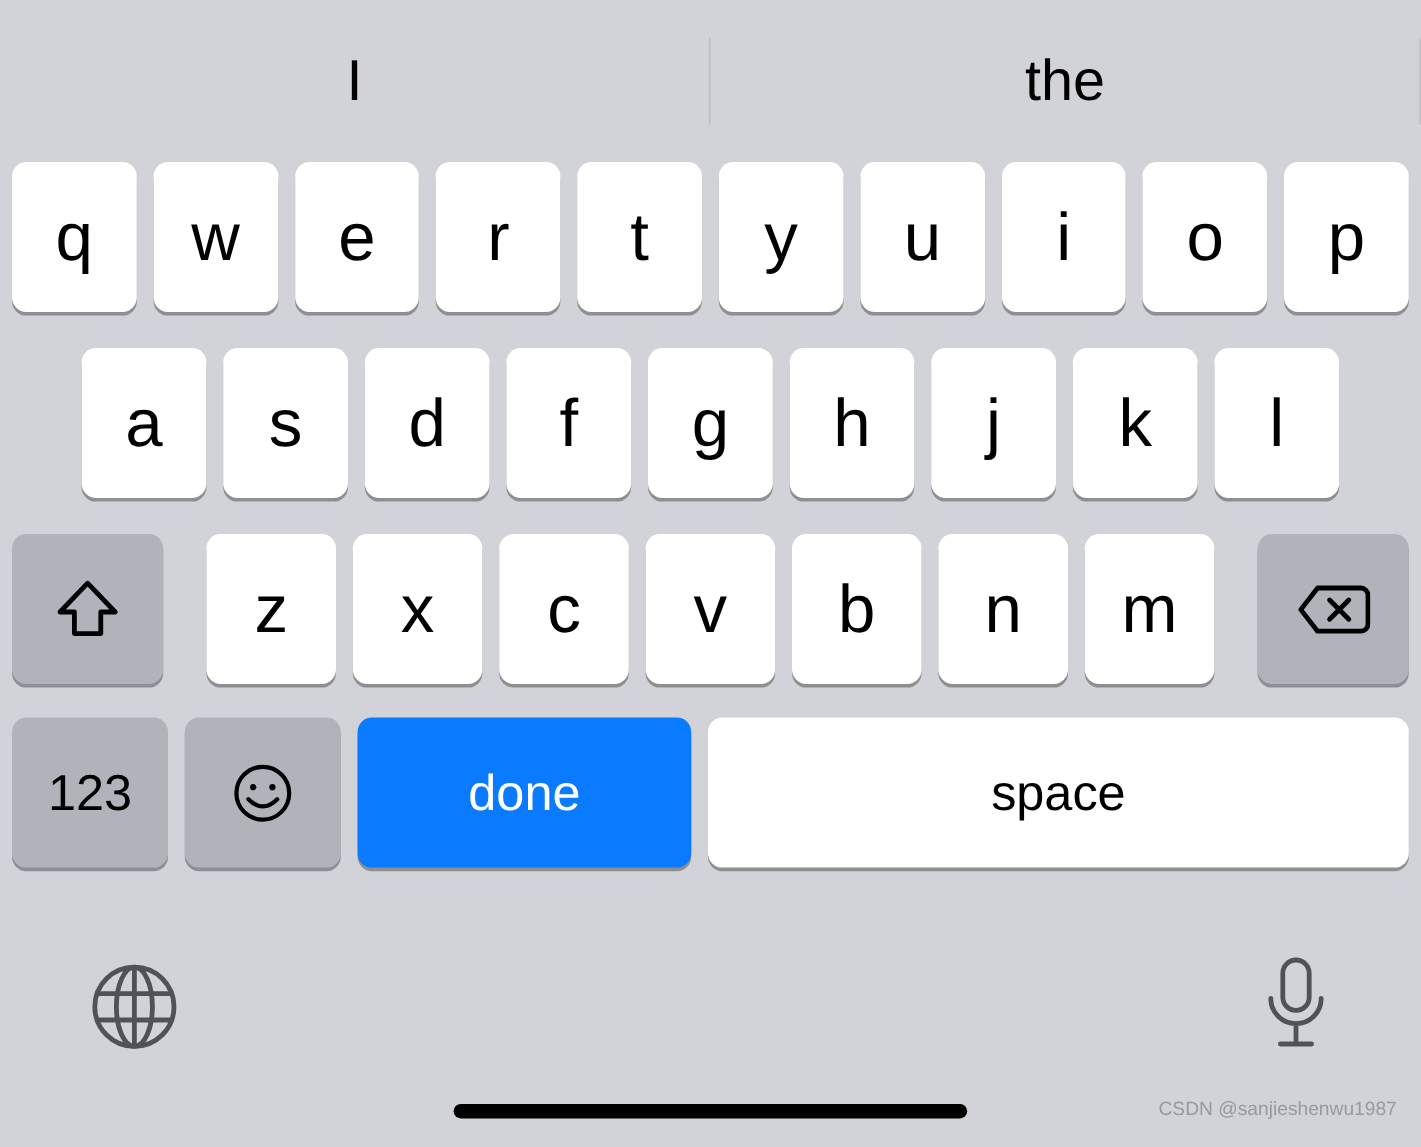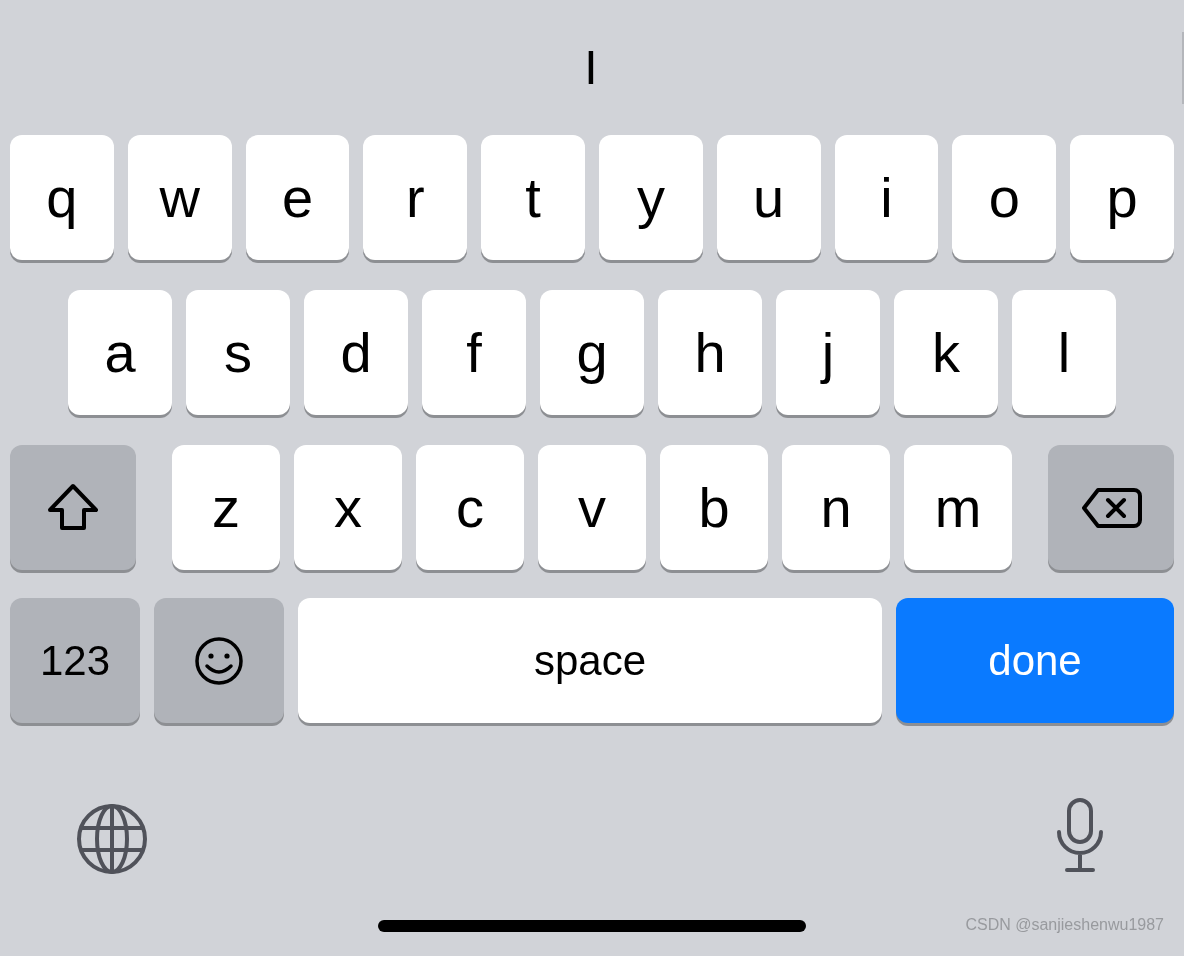--- a/index.html
+++ b/index.html
@@ -32,20 +32,21 @@
     .watermark { position:absolute; right:20px; bottom:22px; font-size:16px; color:#989a9e; }
 
     svg { display:block; }
   </style>
 </head>
 <body>
 
 <div class="suggest-bar">
   <div class="suggest">I</div>
   <div class="vdiv"></div>
+  <div class="suggest">the</div>
   <div class="vdiv"></div>
 </div>
 
 <div class="rows">
   <div class="krow r1">
     <div class="key">q</div>
     <div class="key">w</div>
     <div class="key">e</div>
     <div class="key">r</div>
     <div class="key">t</div>
@@ -91,22 +92,22 @@
   <div class="krow r4">
     <div class="key fn num">123</div>
     <div class="key fn emoji">
       <svg width="50" height="50" viewBox="0 0 50 50" fill="none" stroke="#000" stroke-width="3.5">
           <circle cx="25" cy="25" r="22"></circle>
           <circle cx="17" cy="20" r="2.6" fill="#000" stroke="none"></circle>
           <circle cx="33" cy="20" r="2.6" fill="#000" stroke="none"></circle>
           <path d="M13 30 Q25 42 37 30" stroke-linecap="round"></path>
         </svg>
     </div>
+    <div class="key done">done</div>
     <div class="key space">space</div>
-    <div class="key done">done</div>
   </div>
 </div>
 
 <div class="bottom-bar">
   <div class="globe-btn">
     <svg width="74" height="74" viewBox="0 0 74 74" fill="none" stroke="#50525a" stroke-width="4">
         <circle cx="37" cy="37" r="33"></circle>
         <ellipse cx="37" cy="37" rx="15" ry="33"></ellipse>
         <path d="M7 26 H67 M7 48 H67 M37 4 V70"></path>
       </svg>

